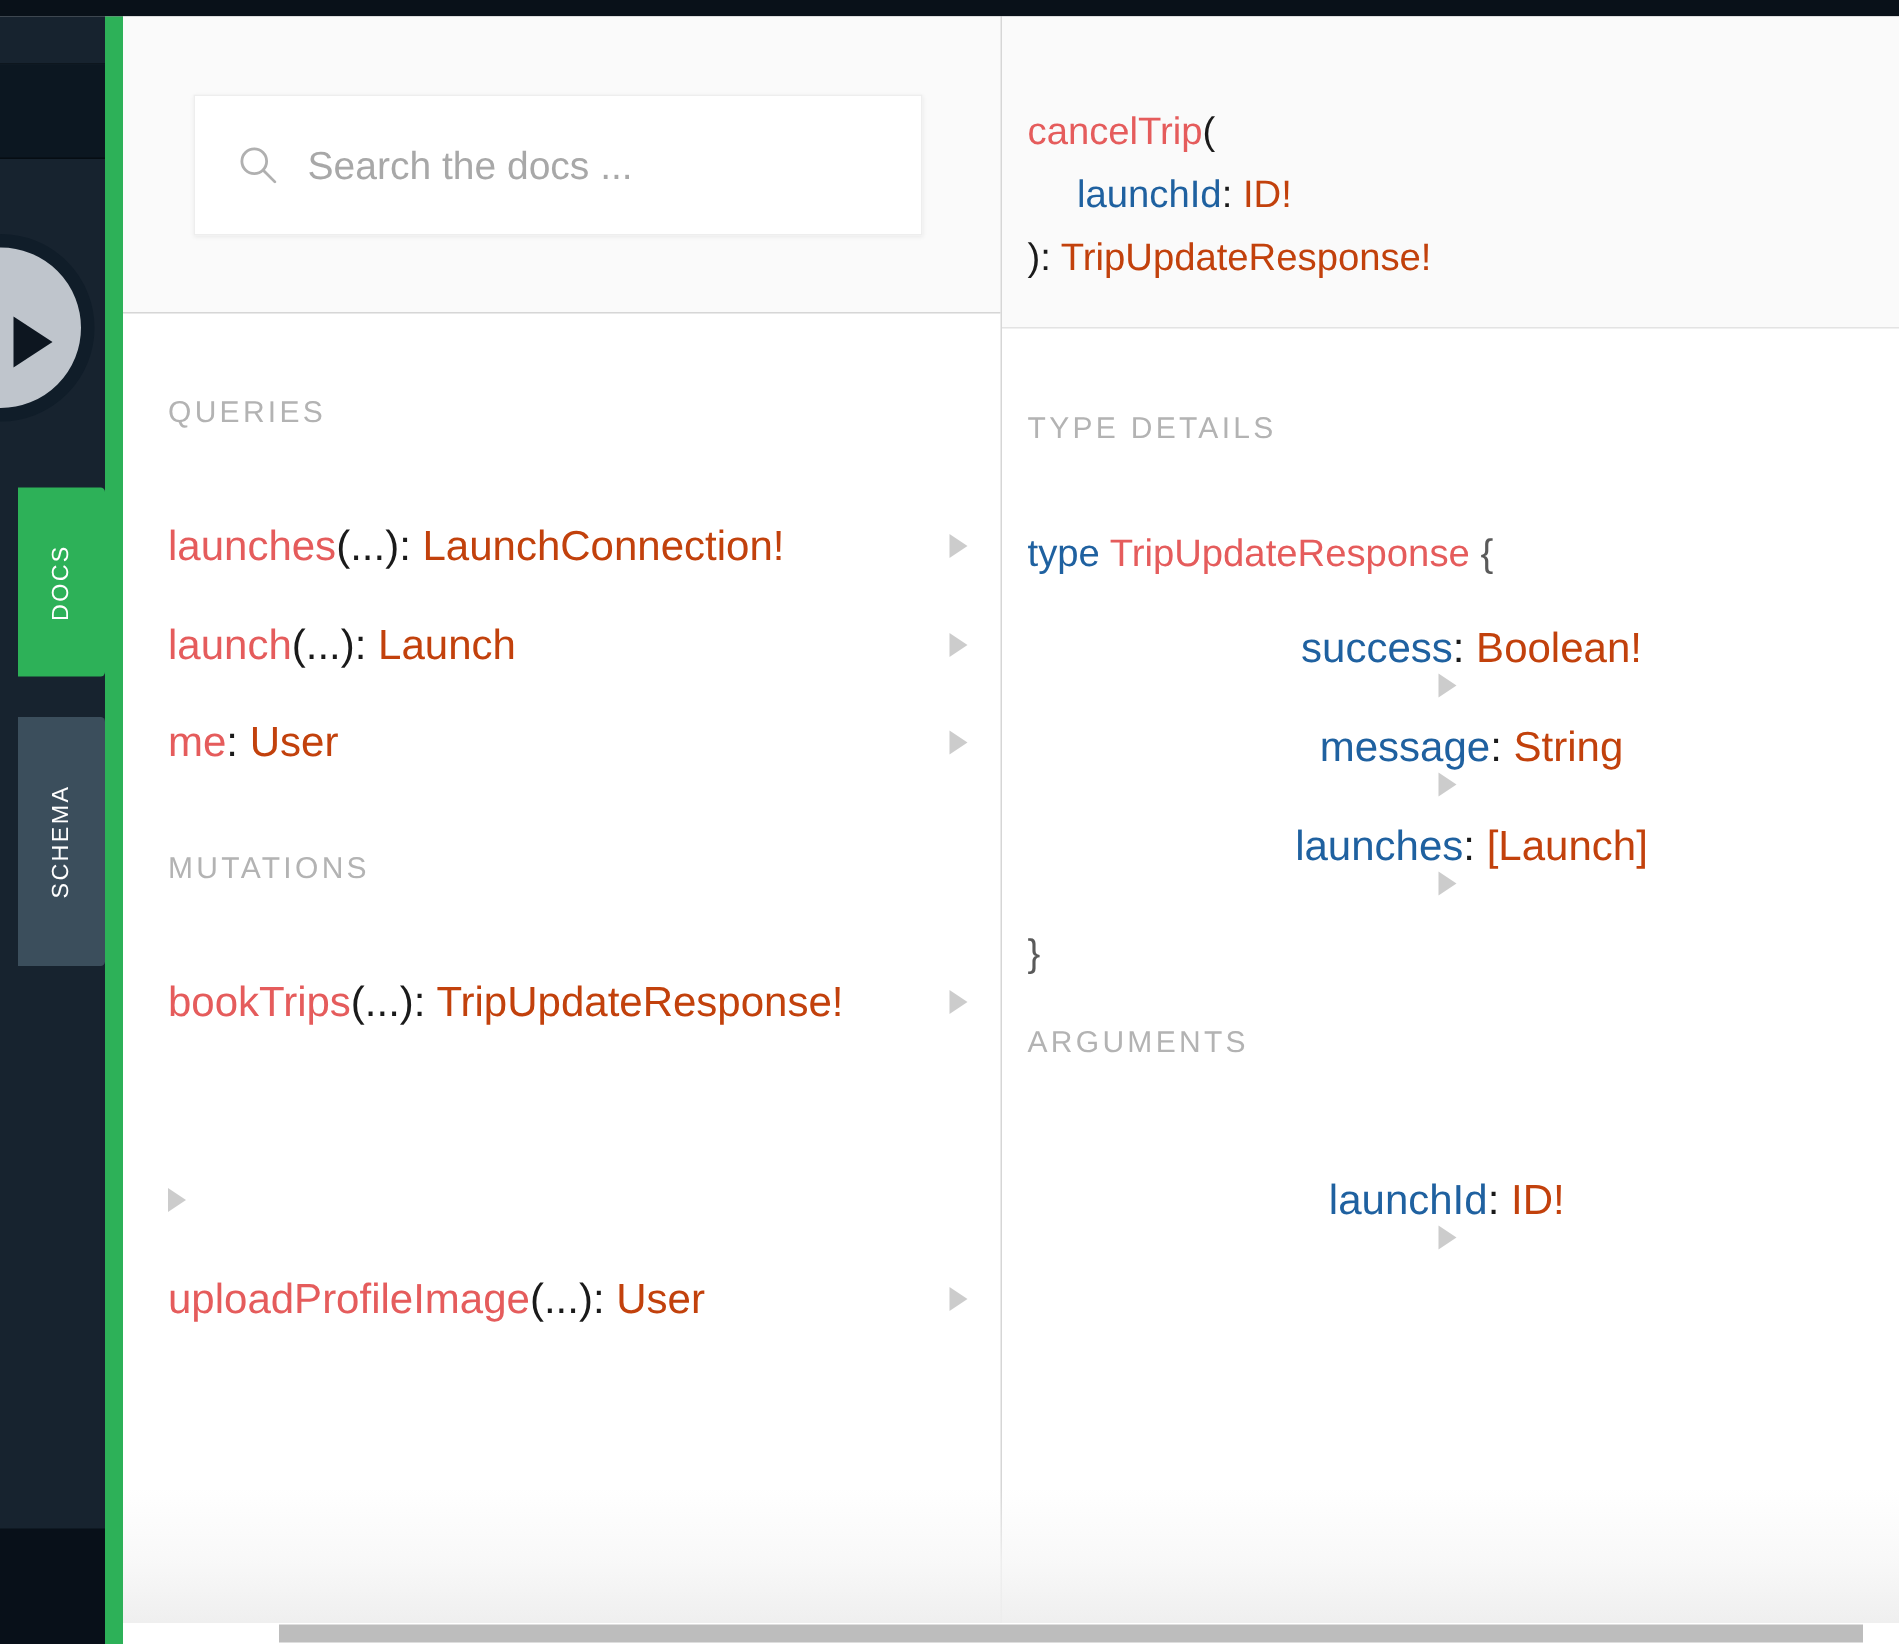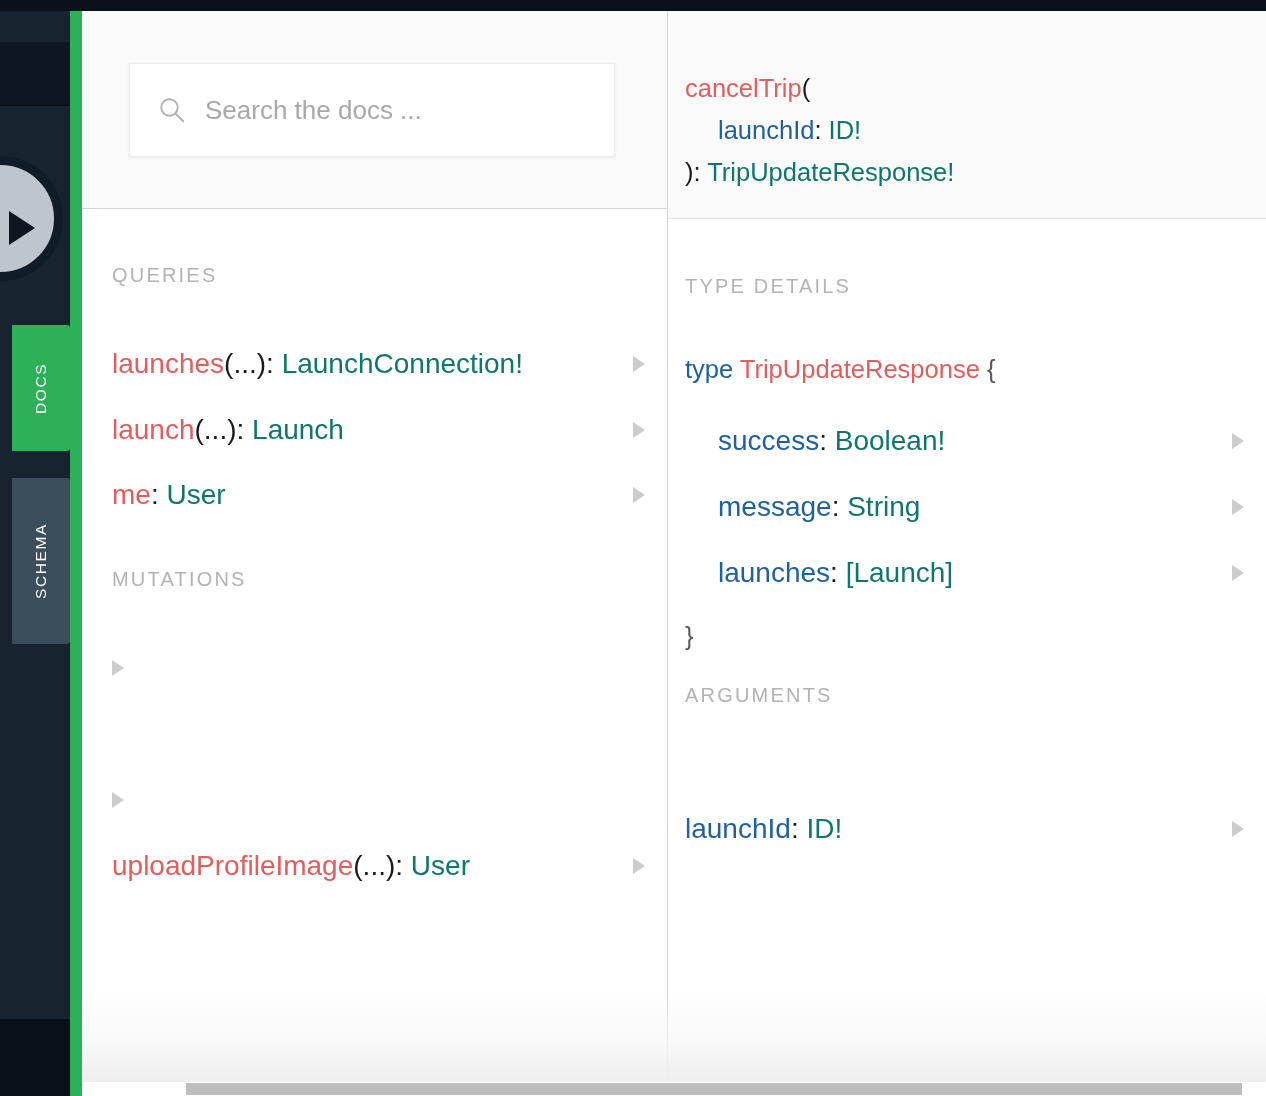--- a/index.html
+++ b/index.html
@@ -258,20 +258,21 @@
     left: 0;
     width: 585px;
     padding-left: 30px;
     padding-right: 22px;
   }
   .row-right {
     left: 0;
     width: 598px;
     padding-left: 17px;
     padding-right: 22px;
+    flex-direction: column;
   }
   .row.selected { background: #efefef; }
   .row .row-text {
     font-size: 28px;
     white-space: nowrap;
     flex: 1 1 auto;
     overflow: hidden;
   }
   .row .row-text.indented { padding-left: 33px; }
   .caret {
@@ -284,21 +285,21 @@
 
   
   .code-line {
     position: absolute;
     font-size: 25.5px;
     white-space: nowrap;
   }
 
   
   .t-field   { color: #e55c5c; }
-  .t-type    { color: #0f766e; margin-top: 26px; }
+  .t-type    { color: #c2410c; margin-top: 26px; }
   .t-arg     { color: #1f61a0; }
   .t-kw      { color: #1f61a0; }
   .t-name    { color: #e55c5c; }
   .t-punct   { color: #1a1a1a; }
   .t-brace   { color: #5a5a5a; }
 
   
   .bottom-fade {
     position: absolute;
     left: 82px;
@@ -382,20 +383,21 @@
         </div>
 
         <div class="row row-left" style="top:260px;">
           <span class="row-text"><span class="t-field">me</span><span class="t-punct"></span><span class="t-punct">: </span><span class="t-type">User</span></span>
           <span class="caret"></span>
         </div>
 
         <div class="section-title sec-label-left" style="top:358px;">MUTATIONS</div>
 
         <div class="row row-left" style="top:433px;">
+          <span class="row-text"><span class="t-field">bookTrips</span><span class="t-punct">(...)</span><span class="t-punct">: </span><span class="t-type">TripUpdateResponse!</span></span>
           <span class="caret"></span>
         </div>
 
 
         <div class="row row-left" style="top:565px;">
           <span class="caret"></span>
         </div>
 
         <div class="row row-left" style="top:631px;">
           <span class="row-text"><span class="t-field">uploadProfileImage</span><span class="t-punct">(...)</span><span class="t-punct">: </span><span class="t-type">User</span></span>
@@ -431,21 +433,21 @@
 
         <div class="row row-right" style="top:328px;">
           <span class="row-text indented"><span class="t-arg">launches</span><span class="t-punct">: </span><span class="t-type">[Launch]</span></span>
           <span class="caret"></span>
         </div>
 
         <div class="code-line t-brace" style="left:17px; top:402px;">}</div>
 
         <div class="section-title sec-label-right" style="top:464px;">ARGUMENTS</div>
 
-        <div class="row row-right" style="top:584px;">
+        <div class="row row-right" style="top:564px;">
           <span class="row-text"><span class="t-arg">launchId</span><span class="t-punct">: </span><span class="t-type">ID!</span></span>
           <span class="caret"></span>
         </div>
       </div>
     </div>
   </div>
 
   <div class="bottom-fade"></div>
   <div class="scroll-track">
     <div class="scroll-thumb"></div>

